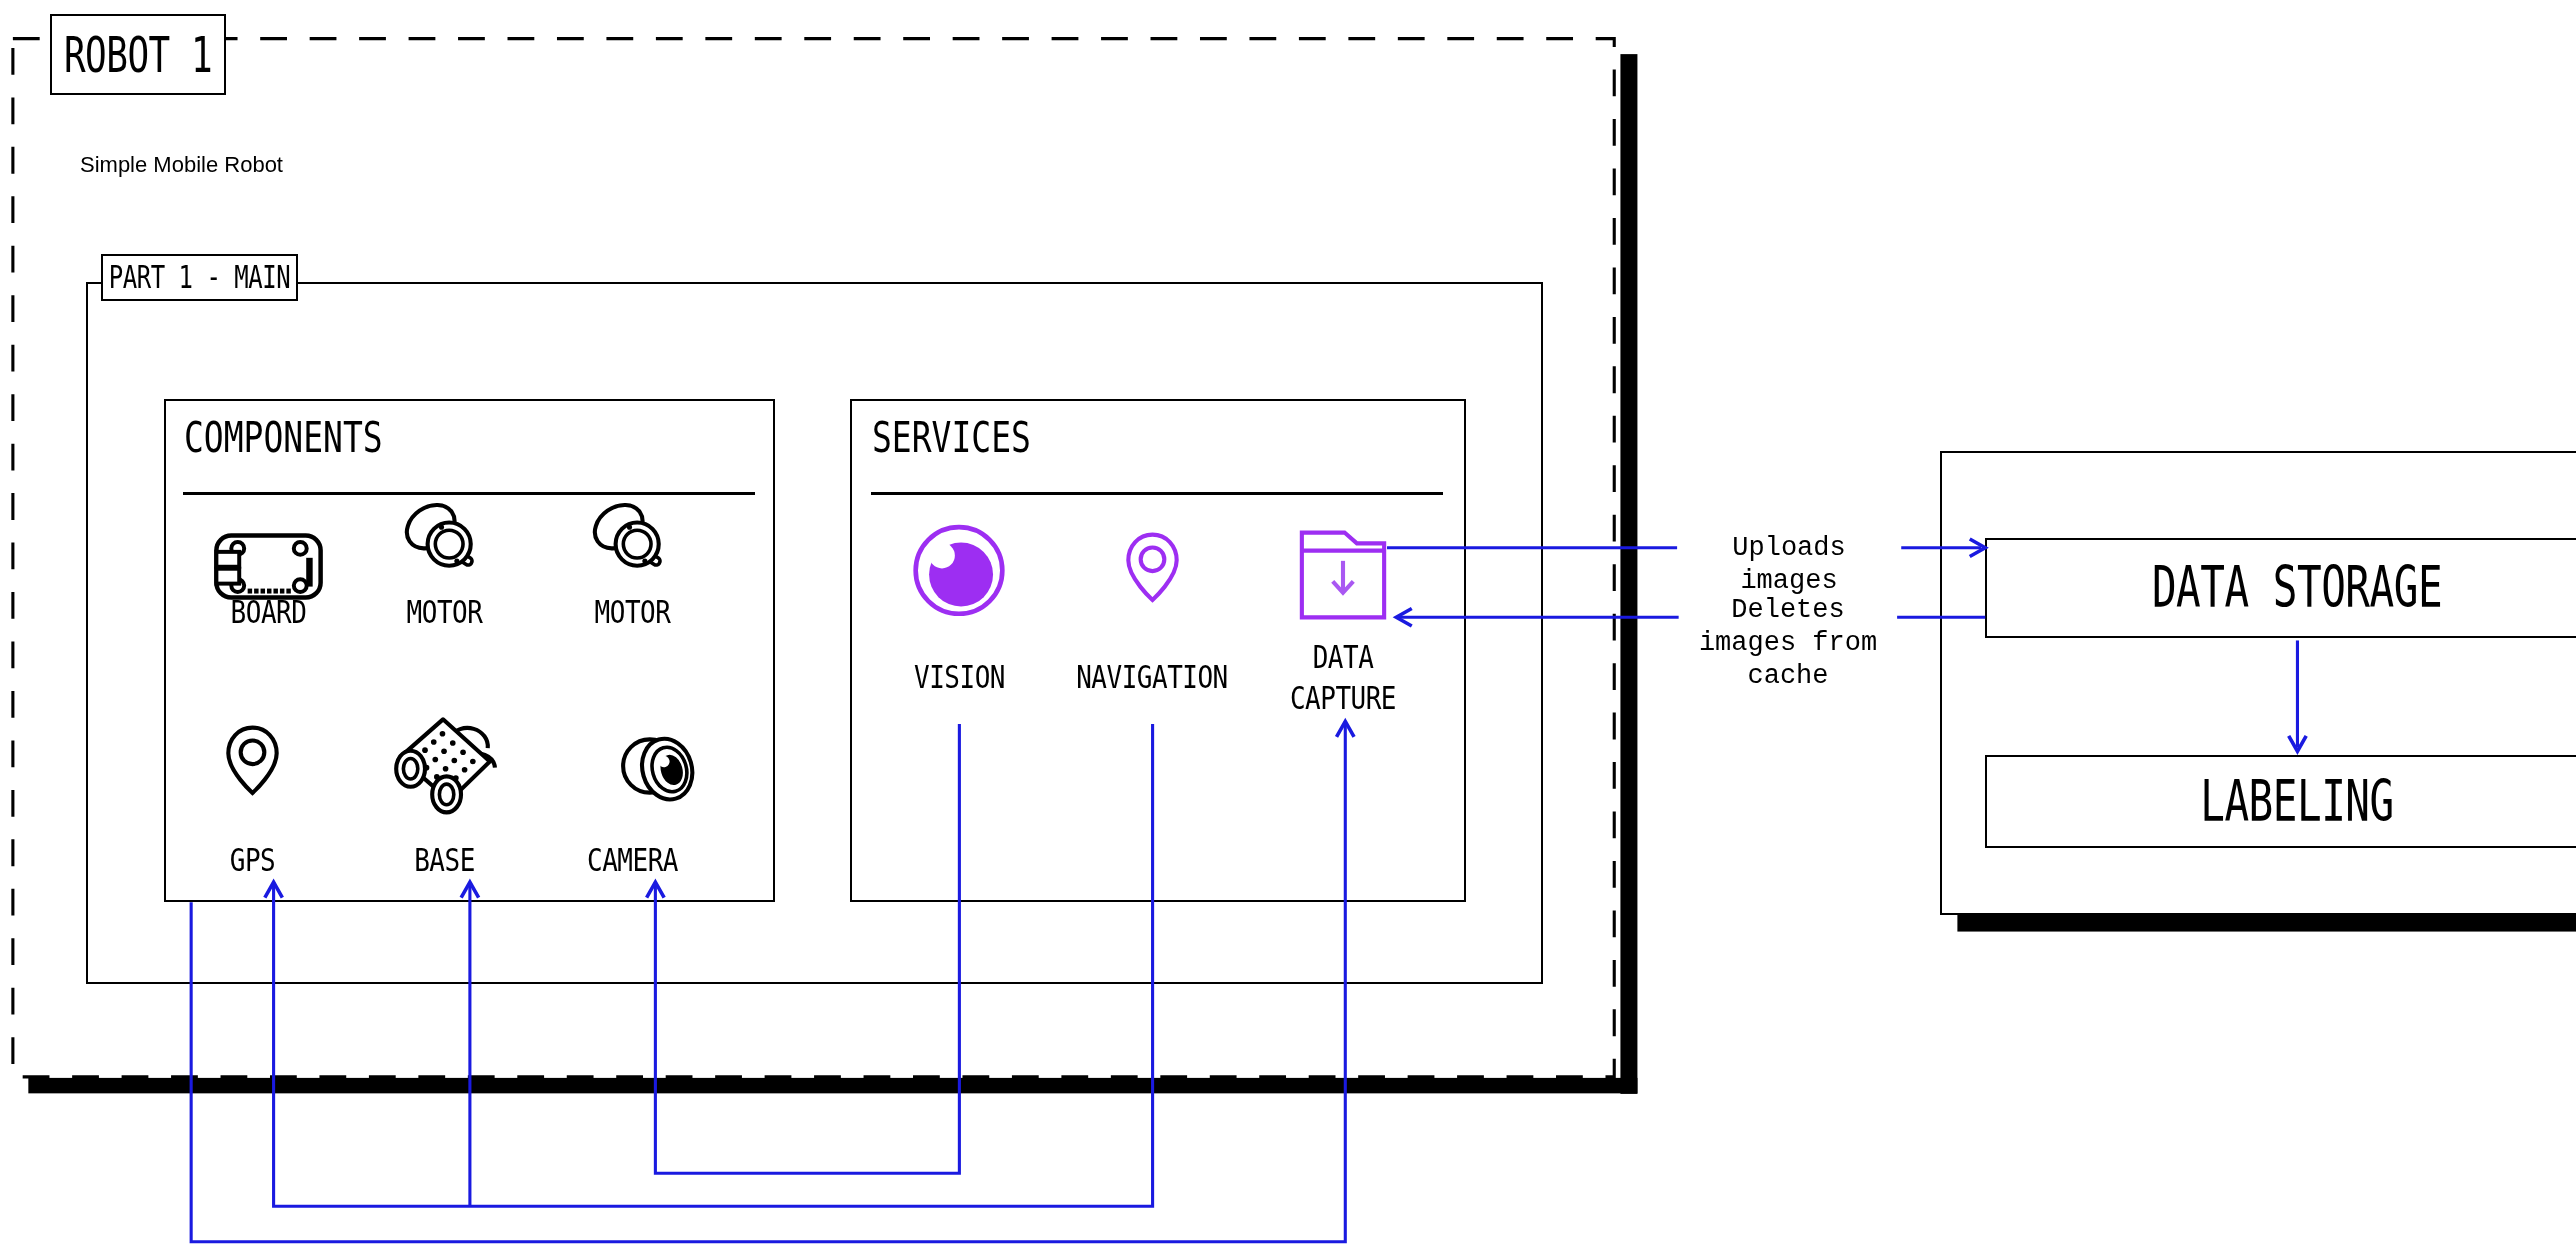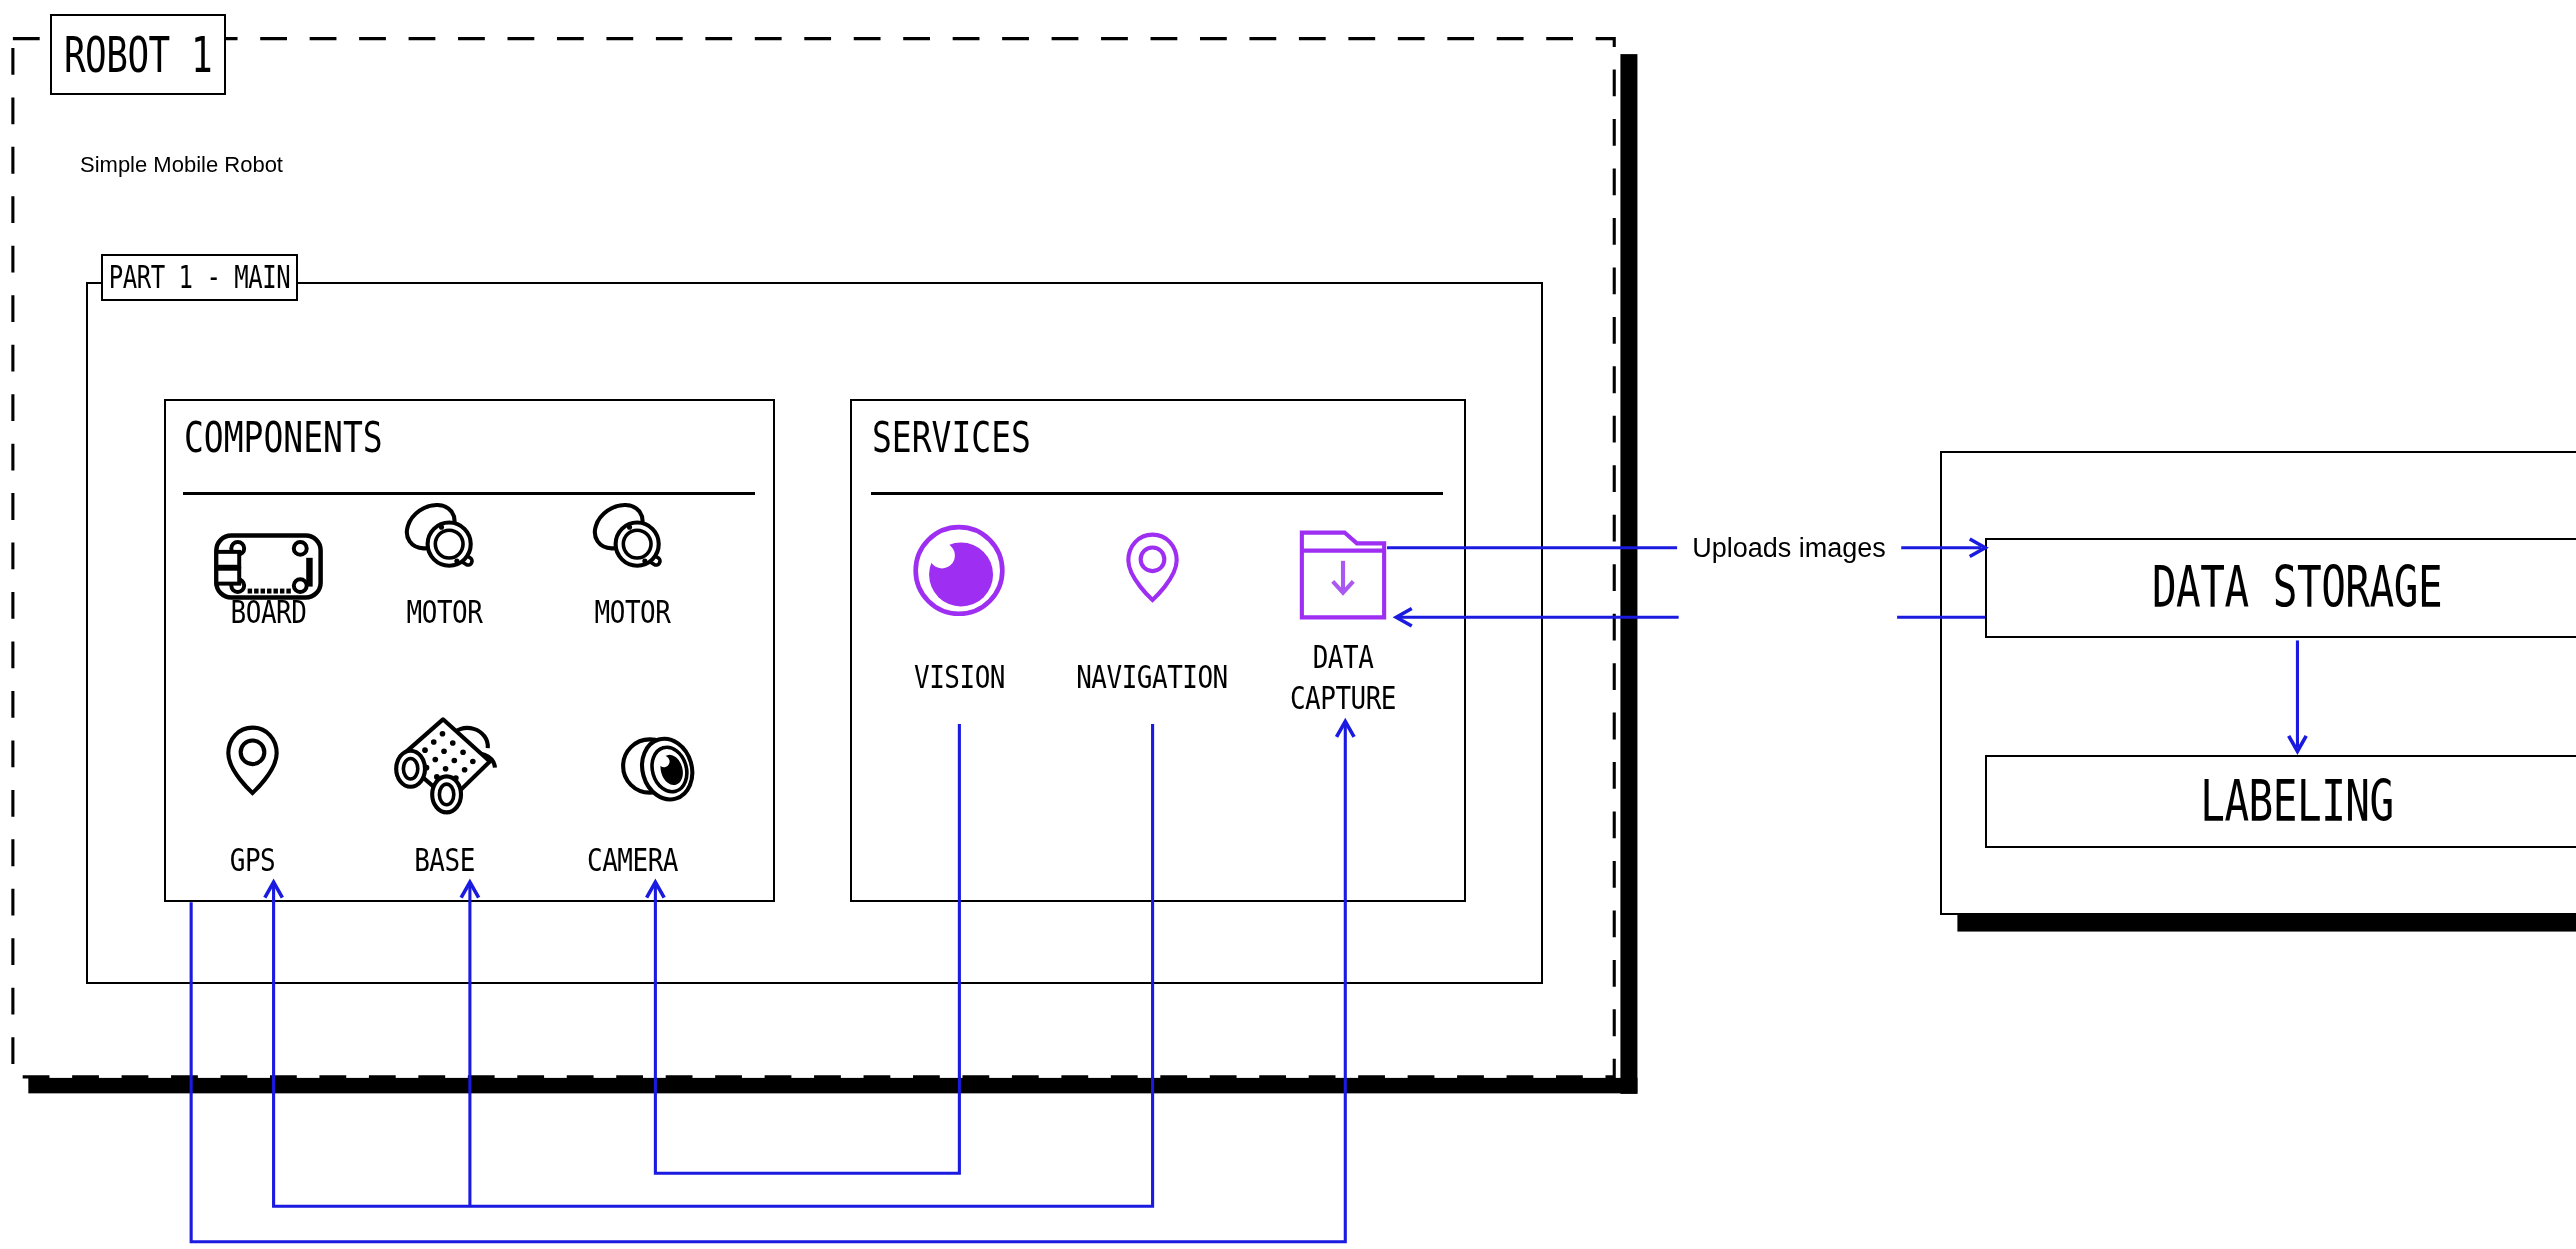--- a/index.html
+++ b/index.html
@@ -16,21 +16,21 @@
   .lbl{z-index:3;text-align:center;}
   .connector-layer{left:0;top:0;z-index:4;pointer-events:none;}
   
   .mono-big{transform:scaleY(1.38);letter-spacing:-0.5px;white-space:nowrap;}
   .mono-mid{transform:scaleY(1.30);letter-spacing:-0.5px;white-space:nowrap;}
   .mono-sm{transform:scaleY(1.25);letter-spacing:-0.5px;}
   .sans{font-family:"Liberation Sans",sans-serif;}
   .heading{font-size:33px;transform:scaleY(1.3);transform-origin:left center;white-space:nowrap;}
   .underline{background:#000;height:2.6px;z-index:3;}
   .complbl{font-size:26px;line-height:30px;}
-  .annot{font-family:Liberation Sans, sans-serif;font-size:27px;line-height:33px;
+  .annot{font-family:Liberation Mono, monospace;font-size:27px;line-height:33px;
          text-align:center;z-index:5;color:#000;}
 </style>
 </head>
 <body>
 
 <div id="canvas">
 
   <svg class="abs bg-layer" width="2857" height="1250" viewBox="0 0 5545 2426">
 
     <rect x="25" y="75" width="3108" height="2015" fill="none" stroke="#000" stroke-width="6" stroke-dasharray="52 44"></rect>
@@ -196,20 +196,21 @@
 
   <div class="abs white-box" style="left:1985px;top:538px;width:624px;height:100px;">
     <span class="mono-big" style="font-size:41px;">DATA STORAGE</span>
   </div>
 
   <div class="abs white-box" style="left:1985px;top:755px;width:624px;height:93px;">
     <span class="mono-big" style="font-size:41px;">LABELING</span>
   </div>
 
   <div class="abs annot" style="left:1681px;top:532px;width:216px;">Uploads images</div>
+  <div class="abs annot" style="left:1680px;top:594px;width:216px;">Deletes images from cache</div>
 
   <svg class="abs connector-layer" width="2857" height="1250" viewBox="0 0 5545 2426">
     <g stroke="#1a1ae0" fill="none" stroke-width="6">
 
       <path d="M371,1751 L371,2410 L2611,2410 L2611,1400"></path>
 
       <path d="M2237,1405 L2237,2341 L531,2341 L531,1712"></path>
 
       <path d="M912,2341 L912,1712"></path>
 

